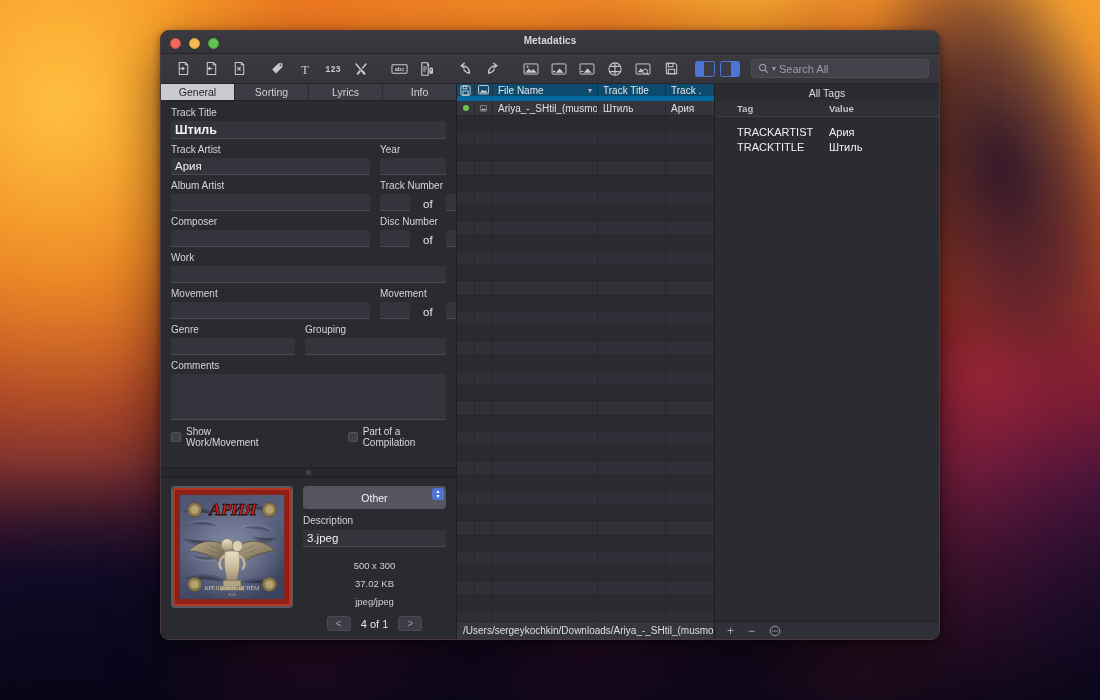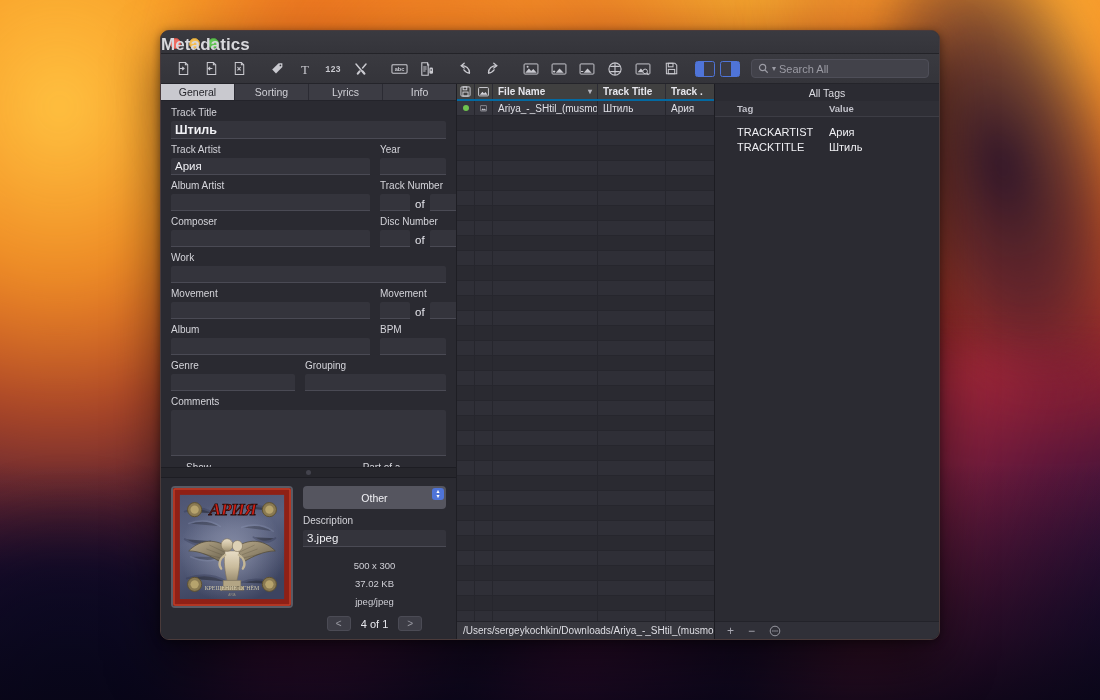--- a/index.html
+++ b/index.html
@@ -99,22 +99,22 @@
     height: 23px; flex: 0 0 23px; position: relative;
     background: linear-gradient(180deg,#3a3a40 0%, #34343a 100%);
     border-bottom: 1px solid #232328;
   }
   .traffic { position: absolute; left: 9px; top: 7px; display: flex; gap: 8px; }
   .tl { width: 11px; height: 11px; border-radius: 50%; }
   .tl.red { background: #ee6a5f; border: .5px solid #ce4f46; }
   .tl.yellow { background: #f5bd4f; border: .5px solid #d2a038; }
   .tl.green { background: #61c454; border: .5px solid #4ba43f; }
   .win-title {
-    position: absolute; left: 0; right: 0; top: 4px; text-align: left;
-    font-size: 17px; color: #d8d8dc; font-weight: 600; letter-spacing: .1px;
+    position: absolute; left: 0; right: 0; top: 4px; text-align: center;
+    font-size: 10px; color: #d8d8dc; font-weight: 600; letter-spacing: .1px;
   }
 
   
   .toolbar {
     height: 30px; flex: 0 0 30px;
     background: linear-gradient(180deg,#3a3a40 0%,#34343a 100%);
     border-bottom: 1px solid #24242a;
     display: flex; align-items: center; padding: 0 8px; gap: 0;
   }
   .tb-btn {
@@ -177,21 +177,21 @@
     font-family: "Liberation Sans", sans-serif;
   }
   .finput.big { font-size: 12.5px; font-weight: 600; height: 18px; }
   .finput:disabled { color: #f0f0f4; }
   .ftextarea {
     height: 46px; background: #34343c; border: none;
     border-bottom: 1px solid #4a4a54; border-radius: 2px 2px 0 0;
     color: #f0f0f4; font-size: 11px; padding: 3px 4px; width: 100%;
     resize: none; font-family: "Liberation Sans", sans-serif;
   }
-  .numof { display: flex; align-items: flex-end; gap: 0; }
+  .numof { display: flex; align-items: flex-end; gap: 8px; }
   .numof .finput { width: 30px; }
   .numof .ofword { font-size: 11.5px; color: #e4e4ea; padding: 0 5px 1px 5px; }
   .w-year { width: 66px; flex: 0 0 66px; }
   .w-num  { width: 66px; flex: 0 0 66px; }
 
   .checkrow {
     display: flex; align-items: center; margin-top: 6px;
     font-size: 10px; color: #d6d6dc;
   }
   .cbx {
@@ -240,22 +240,22 @@
   .pg-text { font-size: 11px; color: #e8e8ee; }
 
   
   .mid-col {
     width: 258px; flex: 0 0 258px;
     background: #2b2b32; display: flex; flex-direction: column;
     border-right: 1px solid #1c1c22;
   }
   .fl-header {
     height: 17px; flex: 0 0 17px; display: flex;
-    background: #404040; border-bottom: 2px solid #0369a1;
-    font-size: 10px; color: #e6e6ec; font-weight: 700;
+    background: #0c4a6e; border-bottom: 5px solid #0369a1;
+    font-size: 10px; color: #e6e6ec; font-weight: 400;
   }
   .fl-h-cell {
     display: flex; align-items: center; padding: 0 5px;
     border-right: 1px solid #2c2c34; overflow: hidden; white-space: nowrap;
   }
   .c-icon1 { width: 18px; flex: 0 0 18px; justify-content: center; padding: 0; }
   .c-icon2 { width: 18px; flex: 0 0 18px; justify-content: center; padding: 0; }
   .c-name  { flex: 1; min-width: 0; }
   .c-title { width: 68px; flex: 0 0 68px; }
   .c-artist{ width: 48px; flex: 0 0 48px; border-right: none; }
@@ -562,30 +562,20 @@
           <div class="fcol w-num">
             <div class="flabel">Movement</div>
             <div class="numof">
               <input class="finput" value="" style="">
               <span class="ofword">of</span>
               <input class="finput" value="" style="">
             </div>
           </div>
         </div>
 
-        <div class="frow">
-          <div class="fcol grow">
-            <div class="flabel">Album</div>
-            <input class="finput" value="" style="">
-          </div>
-          <div class="fcol w-num">
-            <div class="flabel">BPM</div>
-            <input class="finput" value="" style="">
-          </div>
-        </div>
 
         <div class="frow">
           <div class="fcol" style="width:124px;flex:0 0 124px;">
             <div class="flabel">Genre</div>
             <input class="finput" value="" style="">
           </div>
           <div class="fcol grow">
             <div class="flabel">Grouping</div>
             <input class="finput" value="" style="">
           </div>

